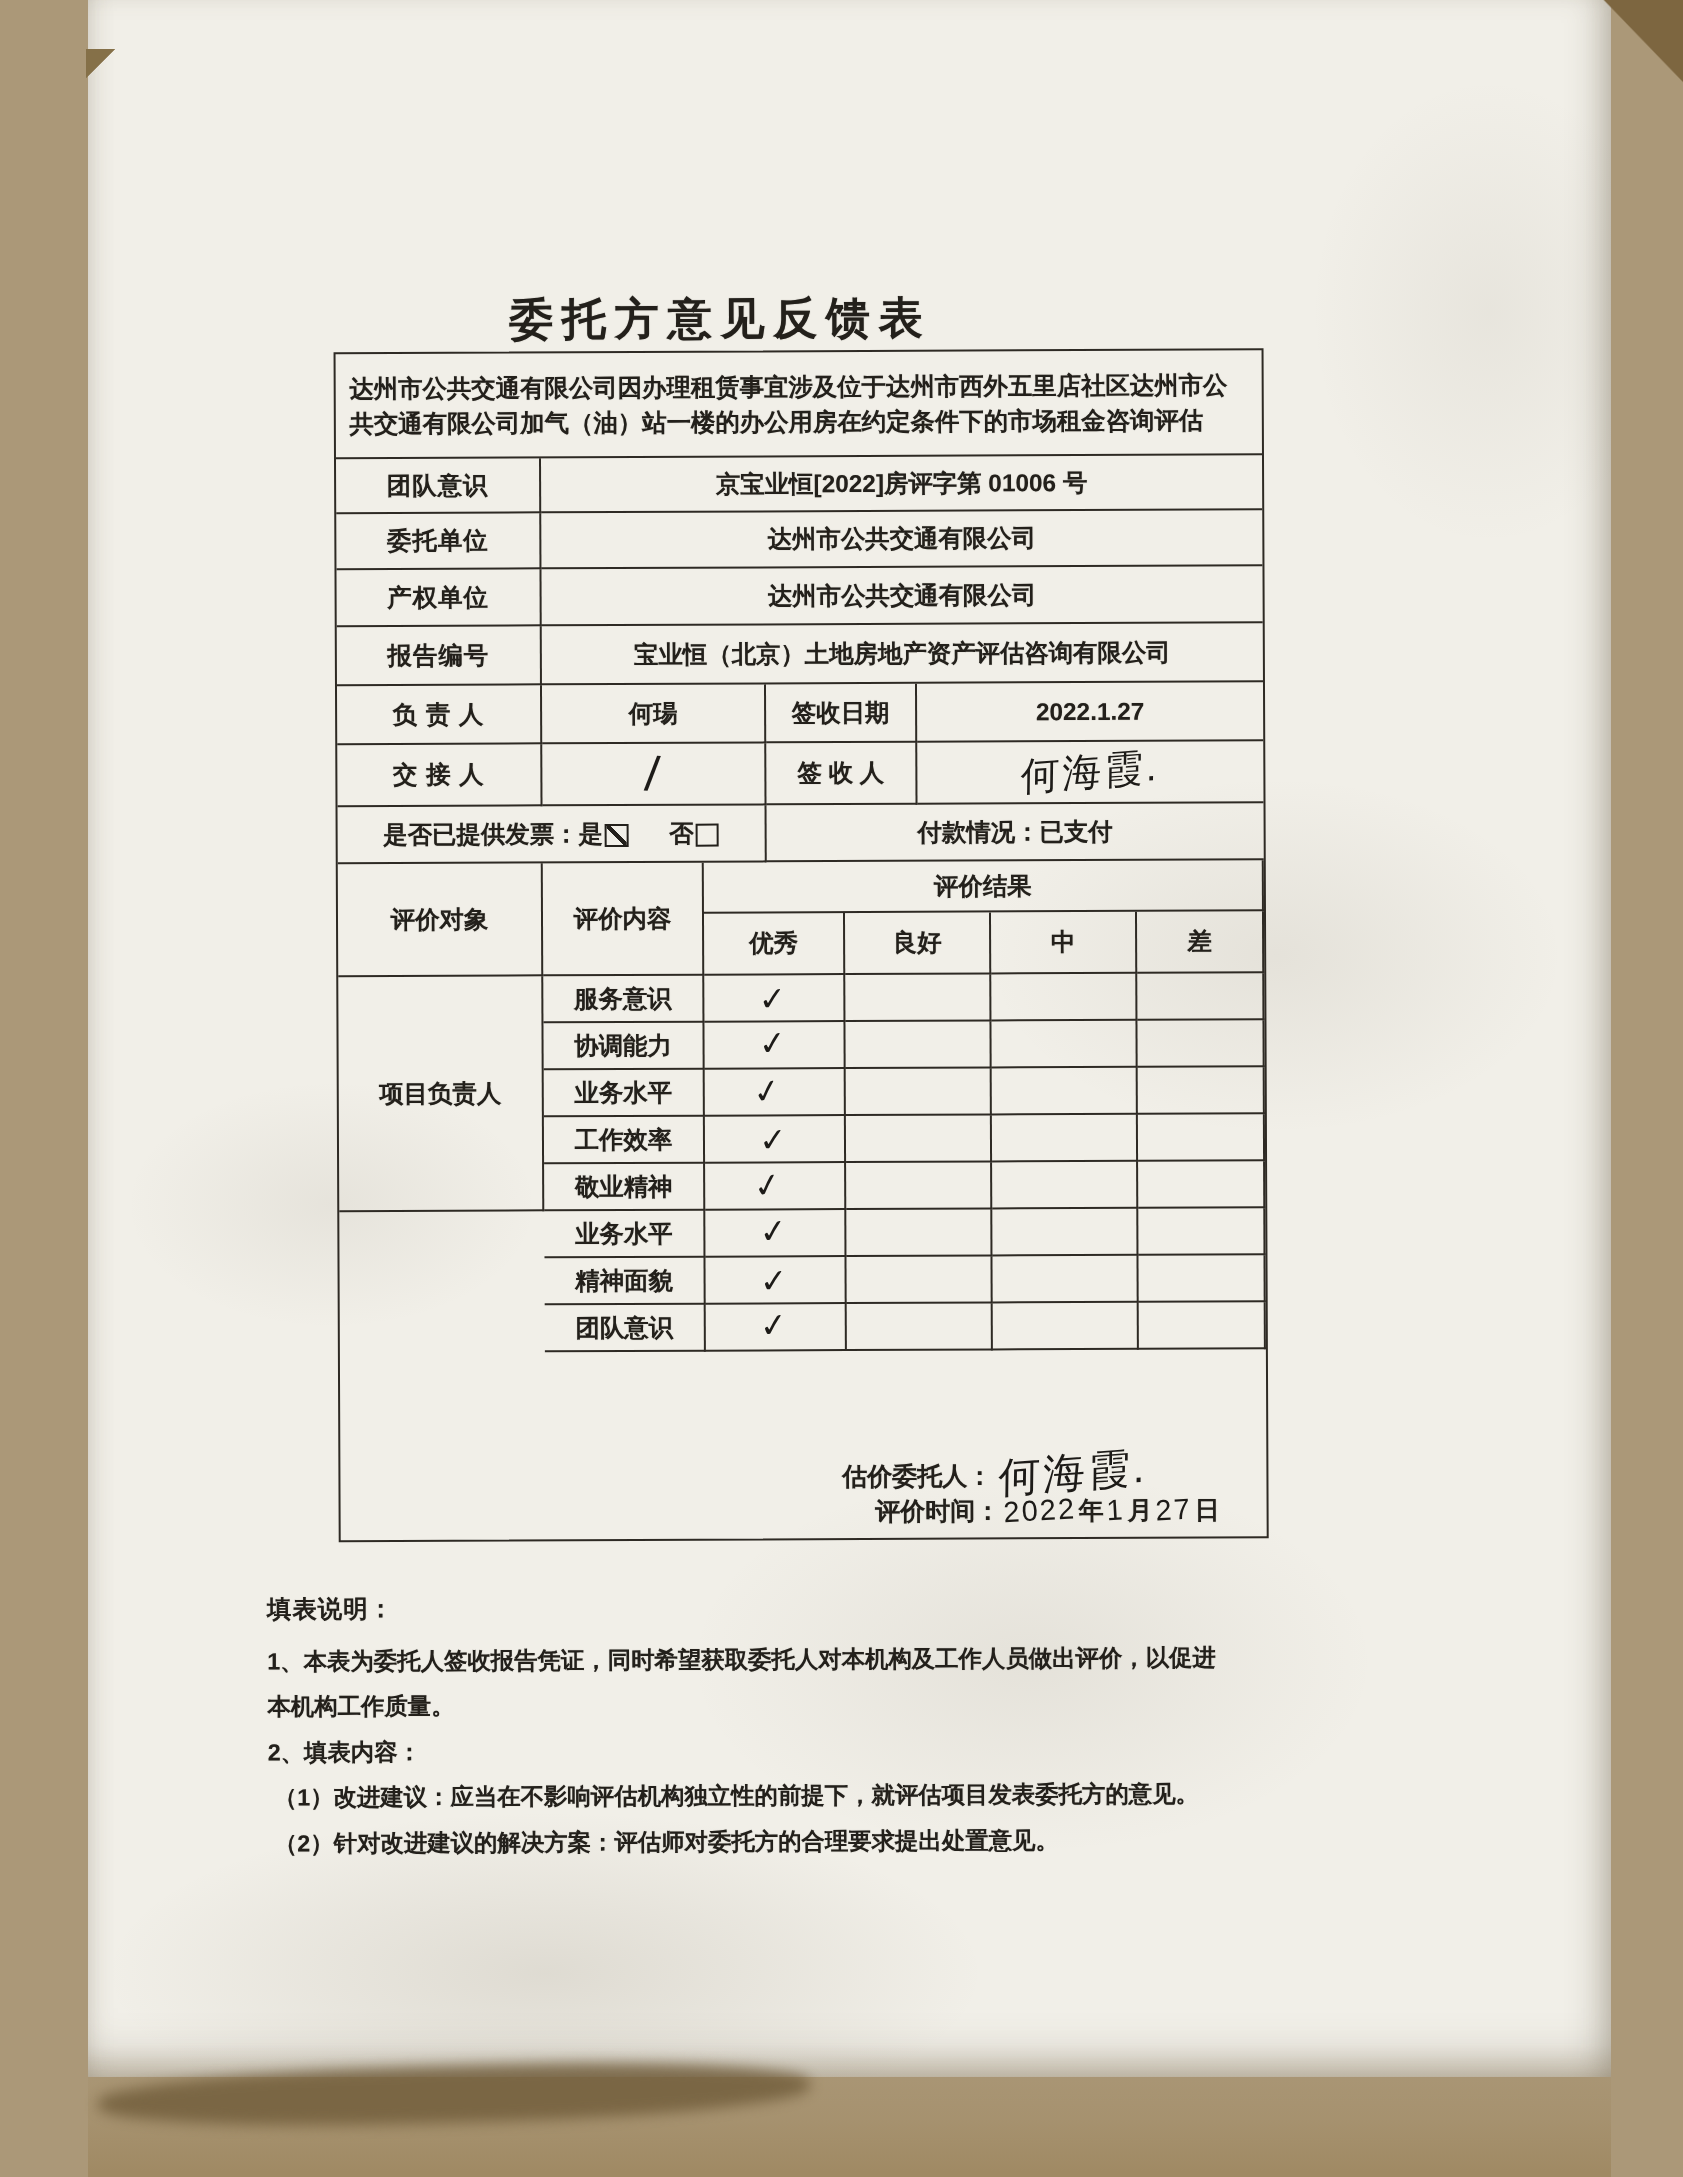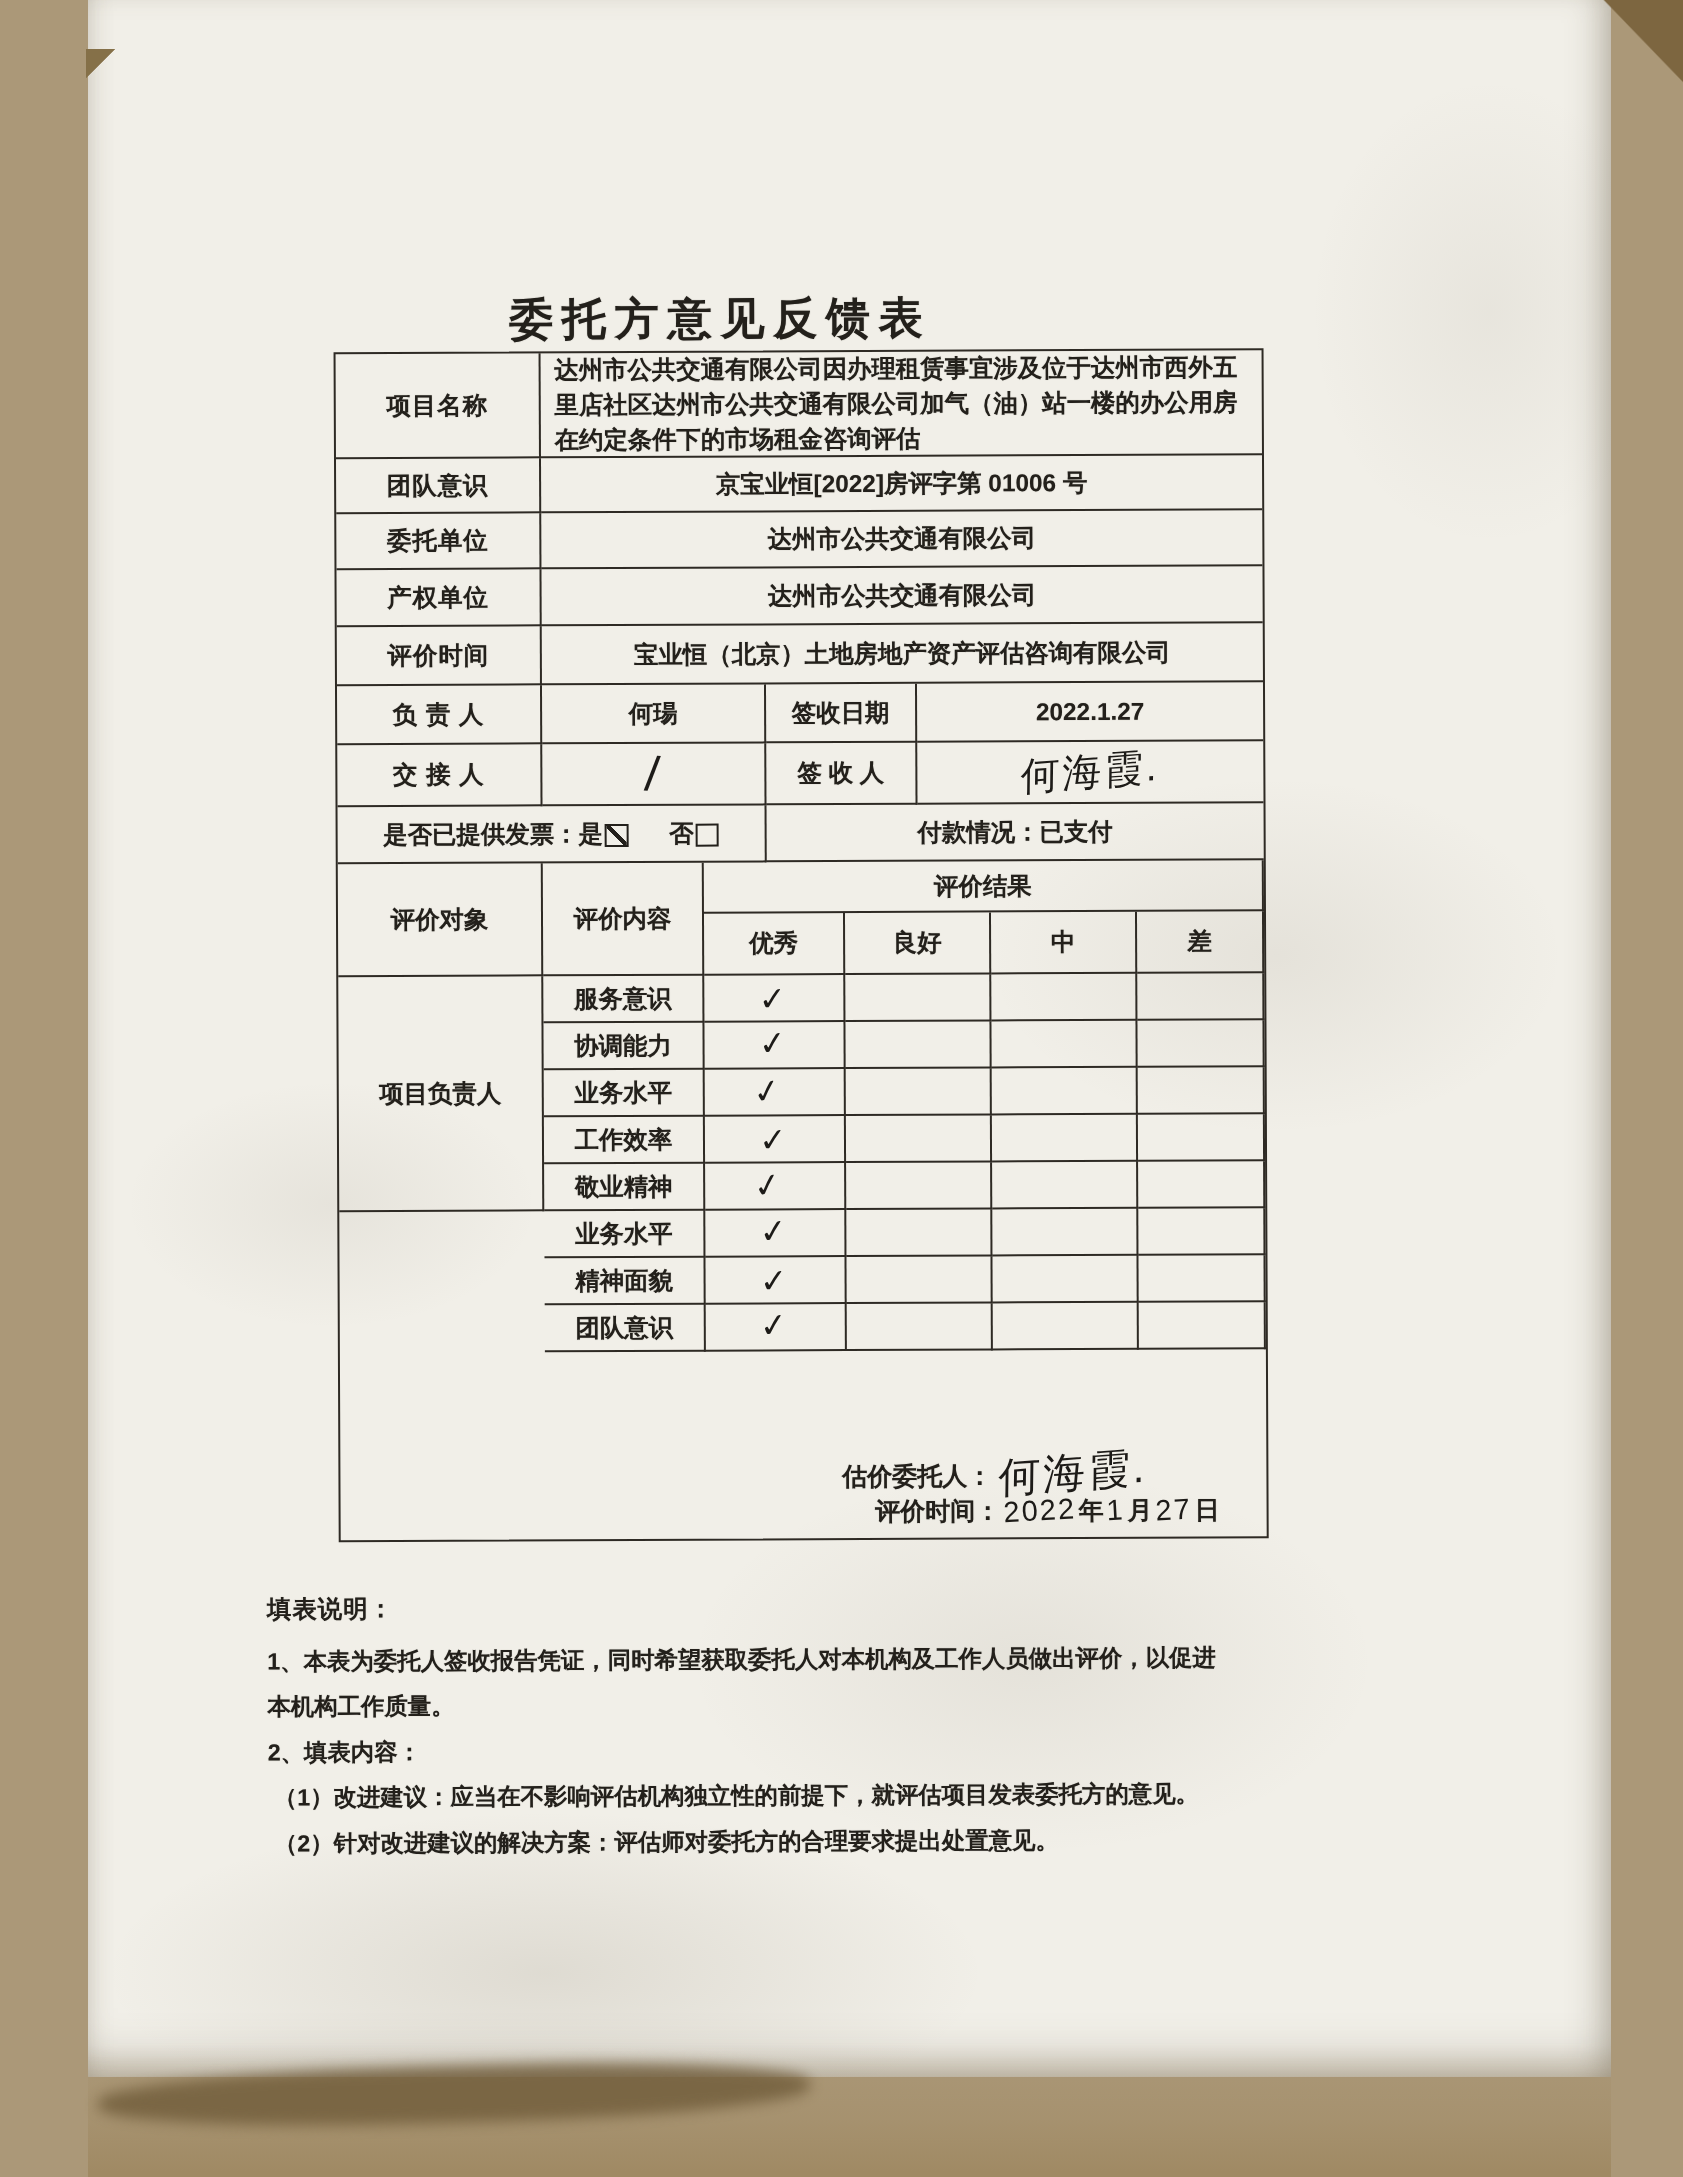--- a/index.html
+++ b/index.html
@@ -104,41 +104,40 @@
 <div class="bottom-fade"></div>
 <div class="bottom-blob"></div>
 
 <div class="content">
 
   <div class="doc-title">委托方意见反馈表</div>
 
   <div class="tbl">
 
     <div class="row">
-      <div class="c lab" style="height:105px">项目名称</div>
       <div class="c val nr left-text" style="height:105px">达州市公共交通有限公司因办理租赁事宜涉及位于达州市西外五里店社区达州市公共交通有限公司加气（油）站一楼的办公用房在约定条件下的市场租金咨询评估</div>
     </div>
 
     <div class="row">
       <div class="c lab" style="height:55px">团队意识</div>
       <div class="c val nr" style="height:55px">京宝业恒[2022]房评字第 01006 号</div>
     </div>
 
     <div class="row">
       <div class="c lab" style="height:56px">委托单位</div>
       <div class="c val nr" style="height:56px">达州市公共交通有限公司</div>
     </div>
 
     <div class="row">
       <div class="c lab" style="height:57px">产权单位</div>
       <div class="c val nr" style="height:57px">达州市公共交通有限公司</div>
     </div>
 
     <div class="row">
-      <div class="c lab" style="height:59px">评价时间</div>
+      <div class="c lab" style="height:59px">报告编号</div>
       <div class="c val nr" style="height:59px">宝业恒（北京）土地房地产资产评估咨询有限公司</div>
     </div>
 
     <div class="row">
       <div class="c lab" style="height:59px">负 责 人</div>
       <div class="c w230" style="height:59px">何瑒</div>
       <div class="c w155" style="height:59px">签收日期</div>
       <div class="c w355 nr" style="height:59px">2022.1.27</div>
     </div>
 

